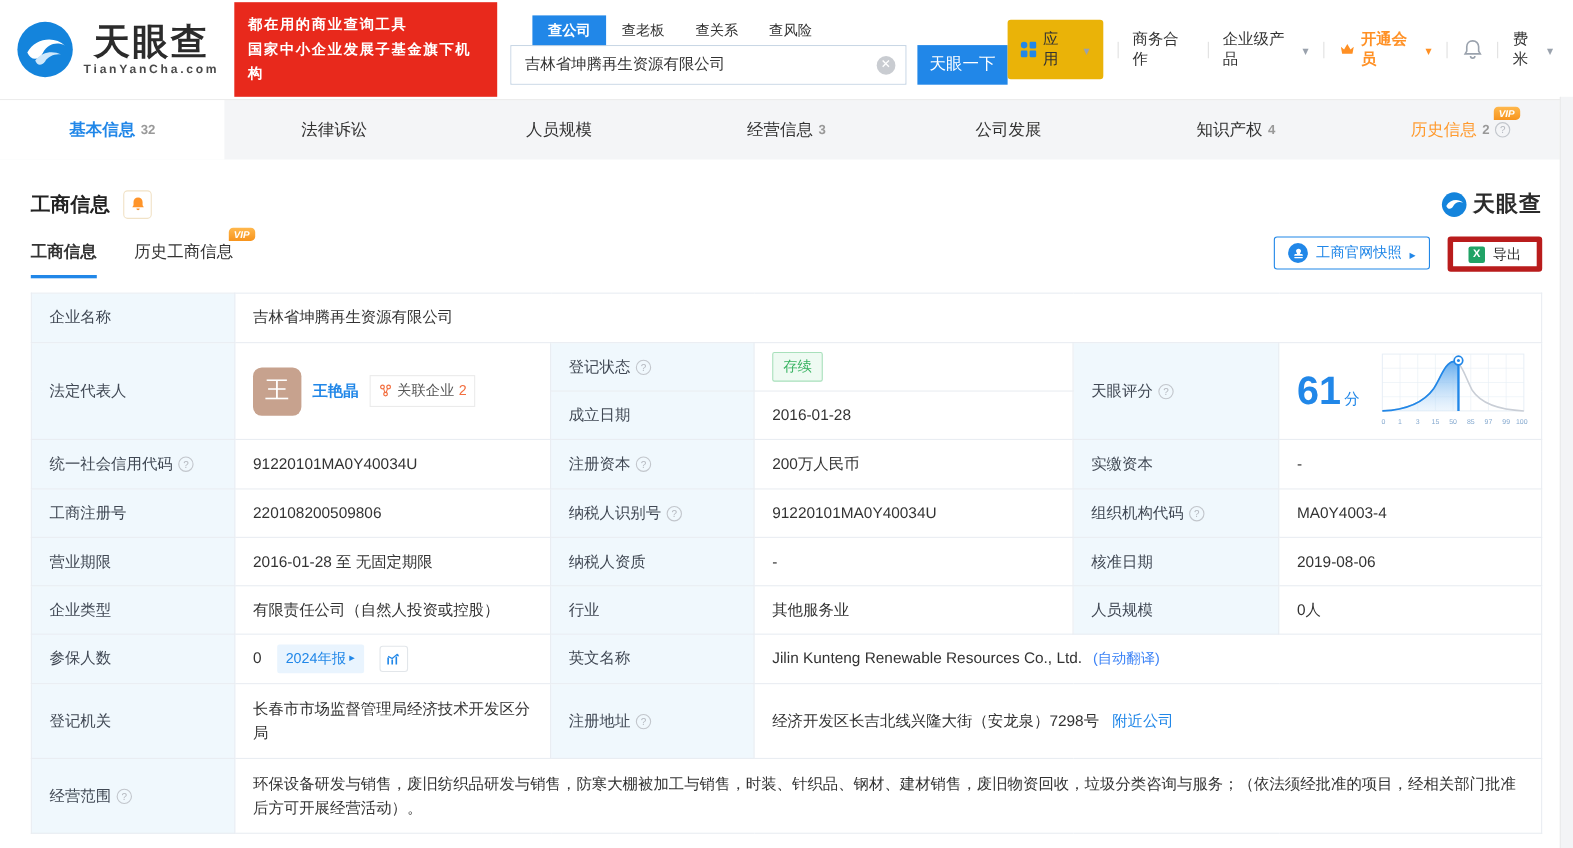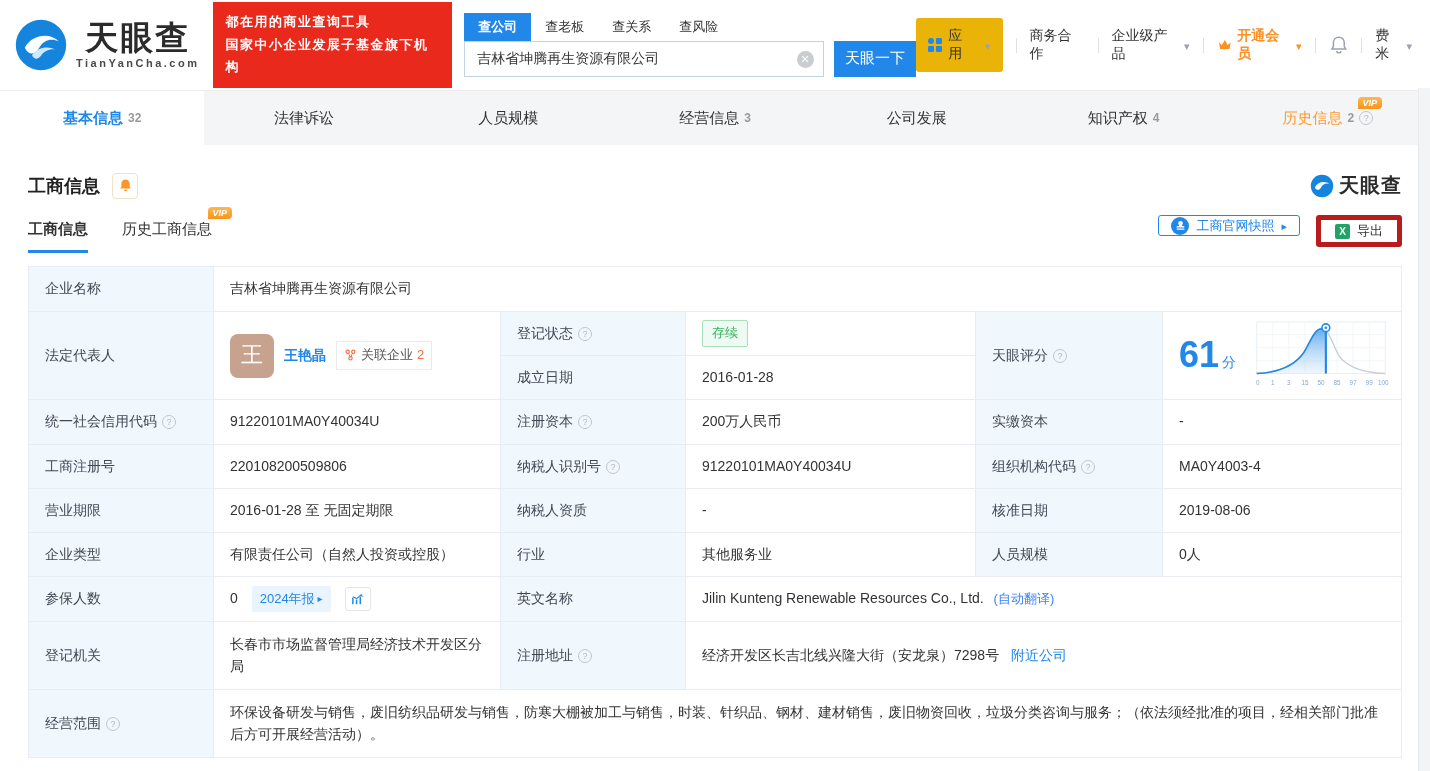--- a/index.html
+++ b/index.html
@@ -13,21 +13,21 @@
   
   .header { height:90px; display:flex; align-items:center; padding:0 18px 0 14px; background:#fff; }
   .logo { display:flex; align-items:center; gap:8px; }
   .logo-mark { width:54px; height:54px; }
   .logo-texts { display:flex; flex-direction:column; align-items:center; }
   .logo-brand { font-size:33px; font-weight:bold; color:#2b2b2b; letter-spacing:2px; line-height:1; }
   .logo-domain { font-size:11px; color:#4a4a4a; letter-spacing:2.5px; font-weight:bold; margin-top:3px; }
   .slogan { margin-left:14px; background:#e8291c; color:#fff; font-size:13px; font-weight:bold;
     padding:9px 12px; line-height:1.75; letter-spacing:1.5px; }
   .search-block { margin-left:12px; width:452px; }
-  .search-tabs { display:flex; align-items:center; gap:0; height:27px; }
+  .search-tabs { display:flex; align-items:flex-start; gap:0; height:27px;margin-left:20px; }
   .search-tab { font-size:13px; color:#333; padding:5px 14px; cursor:pointer; }
   .search-tab.active { background:#2187e8; color:#fff; font-weight:bold; }
   .search-row { display:flex; }
   .search-box { position:relative; width:366px; height:36px; border:1px solid #c4d3e3; background:#fff; }
   .search-box input { width:100%; height:100%; border:none; outline:none; font-size:14px; color:#333;
     padding:0 34px 0 12px; font-family:inherit; }
   .clear-icon { position:absolute; right:9px; top:9px; width:17px; height:17px; border-radius:50%;
     background:#c9ccd1; color:#fff; font-size:11px; line-height:17px; text-align:center; cursor:pointer; }
   .clear-icon::before { content:"✕"; }
   .search-btn { width:84px; height:36px; margin-left:10px; background:#2187e8; color:#fff; border:none;
@@ -70,21 +70,21 @@
   .mini-logo svg { width:24px; height:24px; }
   .mini-logo-text { font-size:20px; font-weight:bold; color:#2b2b2b; letter-spacing:1px; }
 
   .sub-bar { margin-top:16px; display:flex; align-items:flex-end; }
   .sub-tabs { display:flex; gap:34px; }
   .sub-tab { font-size:15px; color:#333; padding-bottom:11px; position:relative; cursor:pointer; }
   .sub-tab.active { font-weight:bold; border-bottom:3px solid #2187e8; }
   .sub-tab .vip-badge { top:-13px; right:-20px; }
   .sub-actions { margin-left:auto; display:flex; gap:16px; padding-bottom:6px; }
   .snapshot-btn { display:flex; align-items:center; gap:7px; border:1px solid #2187e8; color:#2187e8;
-    background:#fff; border-radius:3px; height:21px; padding:0 12px; font-size:13px; cursor:pointer; font-family:inherit; }
+    background:#fff; border-radius:3px; height:30px; padding:0 12px; font-size:13px; cursor:pointer; font-family:inherit; }
   .stamp-circle { width:18px; height:18px; border-radius:50%; background:#2187e8; display:flex; align-items:center; justify-content:center; }
   .arrow-r::after { content:"▸"; font-size:11px; }
   .export-btn { display:flex; align-items:center; gap:7px; border:5px solid #b91c1c; background:#fff; border-radius:3px;
     height:32px; padding:0 14px; font-size:13px; color:#333; cursor:pointer; font-family:inherit; }
   .excel-icon { width:15px; height:15px; background:#21a366; border-radius:2px; color:#fff; font-size:10px;
     font-weight:bold; line-height:15px; text-align:center; }
   .excel-icon::before { content:"X"; }
 
   
   .info-table { width:100%; border-collapse:collapse; margin-top:13px; table-layout:fixed; }

